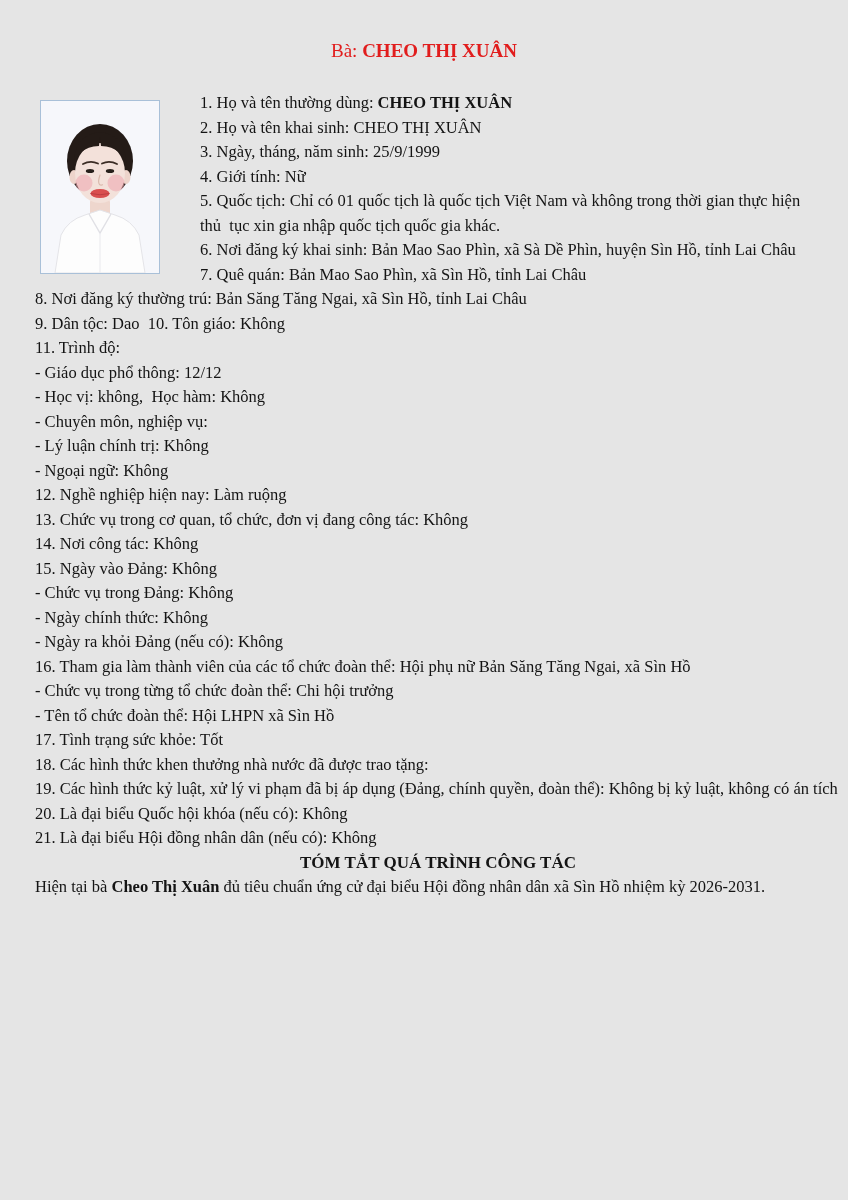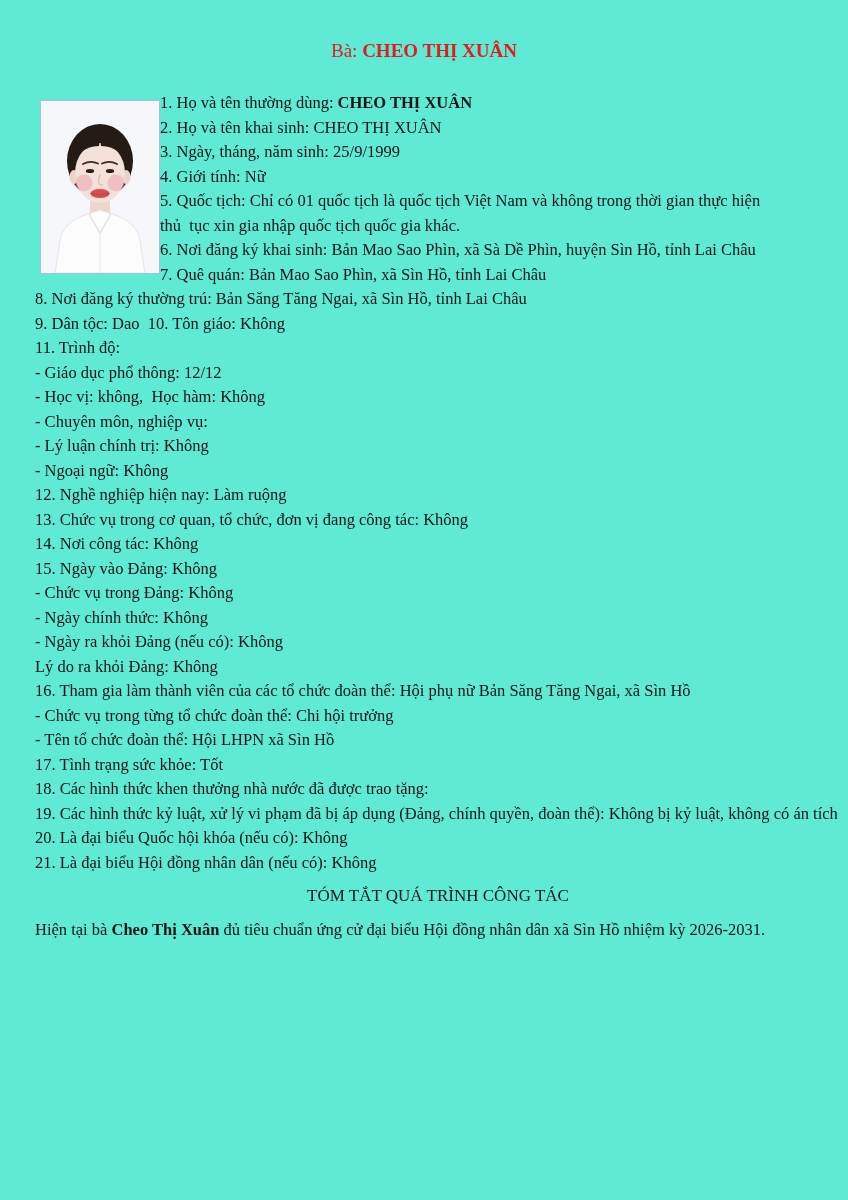--- a/index.html
+++ b/index.html
@@ -1,19 +1,19 @@
 <!DOCTYPE html>
 <html><head>
 <meta charset="utf-8">
 <style>
   html,body{margin:0;padding:0;background:#ffffff;}
   .page{
     position:relative;
     width:848px;height:1200px;
-    background:#5eead4;
+    background:#e5e5e5;
     overflow:hidden;
     color:#141414;
     font-family:"Liberation Serif","DejaVu Serif",serif;
   }
   .doc-title{
     margin:0;
     padding-top:38px;
     text-align:center;
     font-size:19px;
     line-height:26px;
@@ -29,37 +29,38 @@
   .photo-frame{
     flex:0 0 auto;
     width:118px;height:172px;
     margin-top:9px;
     border:1px solid #a9c0d8;
     background:#fbfbfd;
     box-sizing:content-box;
   }
   .photo-frame svg{display:block;}
   .intro-text{
+    margin-left:40px;
     width:615px;
   }
   p.line{
     margin:0;
     font-size:16.5px;
     line-height:24.5px;
     white-space:pre-wrap;
   }
   .bold{font-weight:700;}
   .body-sec{
     margin-left:35px;
     width:806px;
   }
   p.heading{
-    margin:9px;
+    margin:0;
     text-align:center;
-    font-weight:400;
+    font-weight:700;
     font-size:17px;
     line-height:24.5px;
   }
 </style>
 </head>
 <body>
 
 <div class="page">
 
   <p class="doc-title"><span>Bà: </span><span class="bold">CHEO THỊ XUÂN</span></p>
@@ -120,21 +121,20 @@
     <p class="line">- Chuyên môn, nghiệp vụ:</p>
     <p class="line">- Lý luận chính trị: Không</p>
     <p class="line">- Ngoại ngữ: Không</p>
     <p class="line">12. Nghề nghiệp hiện nay: Làm ruộng</p>
     <p class="line">13. Chức vụ trong cơ quan, tổ chức, đơn vị đang công tác: Không</p>
     <p class="line">14. Nơi công tác: Không</p>
     <p class="line">15. Ngày vào Đảng: Không</p>
     <p class="line">- Chức vụ trong Đảng: Không</p>
     <p class="line">- Ngày chính thức: Không</p>
     <p class="line">- Ngày ra khỏi Đảng (nếu có): Không</p>
-    <p class="line">Lý do ra khỏi Đảng: Không</p>
     <p class="line">16. Tham gia làm thành viên của các tổ chức đoàn thể: Hội phụ nữ Bản Săng Tăng Ngai, xã Sìn Hồ</p>
     <p class="line">- Chức vụ trong từng tổ chức đoàn thể: Chi hội trưởng</p>
     <p class="line">- Tên tổ chức đoàn thể: Hội LHPN xã Sìn Hồ</p>
     <p class="line">17. Tình trạng sức khỏe: Tốt</p>
     <p class="line">18. Các hình thức khen thưởng nhà nước đã được trao tặng:</p>
     <p class="line">19. Các hình thức kỷ luật, xử lý vi phạm đã bị áp dụng (Đảng, chính quyền, đoàn thể): Không bị kỷ luật, không có án tích</p>
     <p class="line">20. Là đại biểu Quốc hội khóa (nếu có): Không</p>
     <p class="line">21. Là đại biểu Hội đồng nhân dân (nếu có): Không</p>
 
     <p class="heading">TÓM TẮT QUÁ TRÌNH CÔNG TÁC</p>

